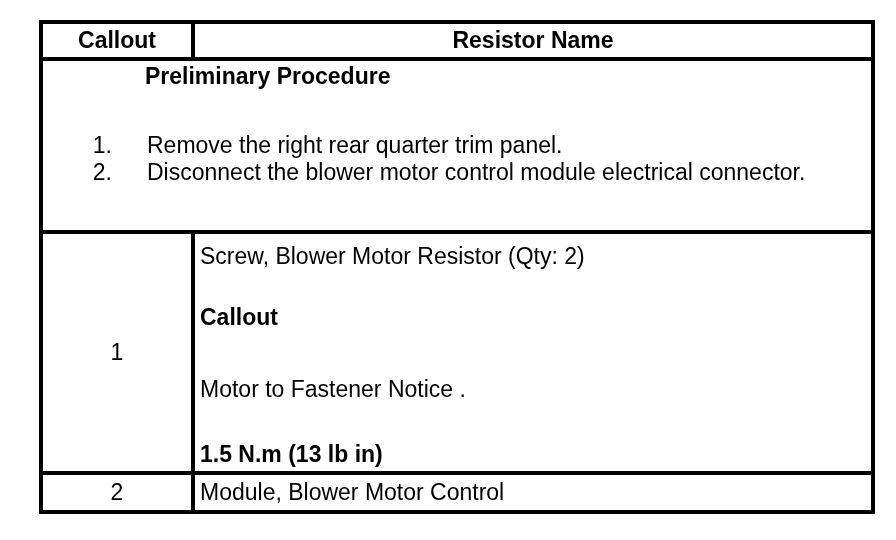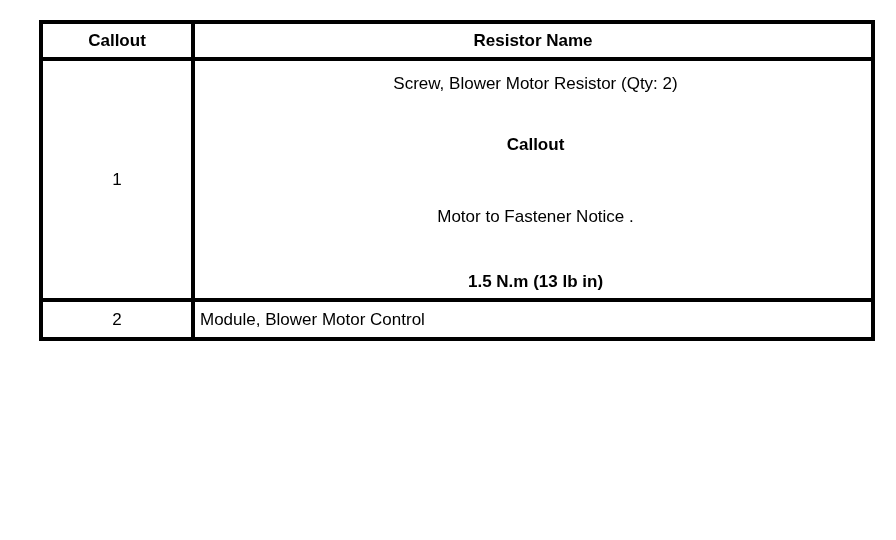--- a/index.html
+++ b/index.html
@@ -20,21 +20,21 @@
     left: 39px;
     top: 20px;
     width: 832px;
     border-collapse: collapse;
     table-layout: fixed;
   }
   .doc-table th,
   .doc-table td {
     border: 4px solid #000000;
     padding: 0;
-    font-size: 17px;
+    font-size: 23px;
     line-height: 27px;
     vertical-align: middle;
     background: #ffffff;
     overflow: hidden;
     margin-top: 16px;
   }
   .header-row th {
     height: 33px;
     font-weight: bold;
     text-align: center;
@@ -67,21 +67,20 @@
   .row-2 td {
     height: 35px;
   }
   .callout-cell {
     text-align: center;
     vertical-align: middle;
   }
   .component-cell {
     vertical-align: top;
     padding-left: 5px !important;
-    text-align: center;
   }
   .component-cell p {
     margin: 0;
   }
   .component-cell .line-first { margin-top: 5px; }
   .component-cell .line-notice { margin-top: 34px; font-weight: bold; }
   .component-cell .line-refer  { margin-top: 45px; }
   .component-cell .line-torque { margin-top: 38px; font-weight: bold; }
   .component-cell-middle {
     vertical-align: middle;
@@ -95,20 +94,35 @@
   <colgroup>
     <col style="width:152px">
     <col style="width:680px">
   </colgroup>
   <tbody>
     <tr class="header-row">
       <th>Callout</th>
       <th>Resistor Name</th>
     </tr>
 
+    <tr class="prelim-row">
+      <td colspan="2">
+        <div class="prelim-title">Preliminary Procedure</div>
+        <div class="steps">
+          <div class="step">
+            <span class="step-num">1.</span>
+            <span class="step-text">Remove the right rear quarter trim panel.</span>
+          </div>
+          <div class="step">
+            <span class="step-num">2.</span>
+            <span class="step-text">Disconnect the blower motor control module electrical connector.</span>
+          </div>
+        </div>
+      </td>
+    </tr>
 
     <tr class="row-1">
       <td class="callout-cell">1</td>
       <td class="component-cell">
         <p class="line-first">Screw, Blower Motor Resistor (Qty: 2)</p>
         <p class="line-notice">Callout</p>
         <p class="line-refer">Motor to Fastener Notice .</p>
         <p class="line-torque">1.5 N.m (13 lb in)</p>
       </td>
     </tr>

